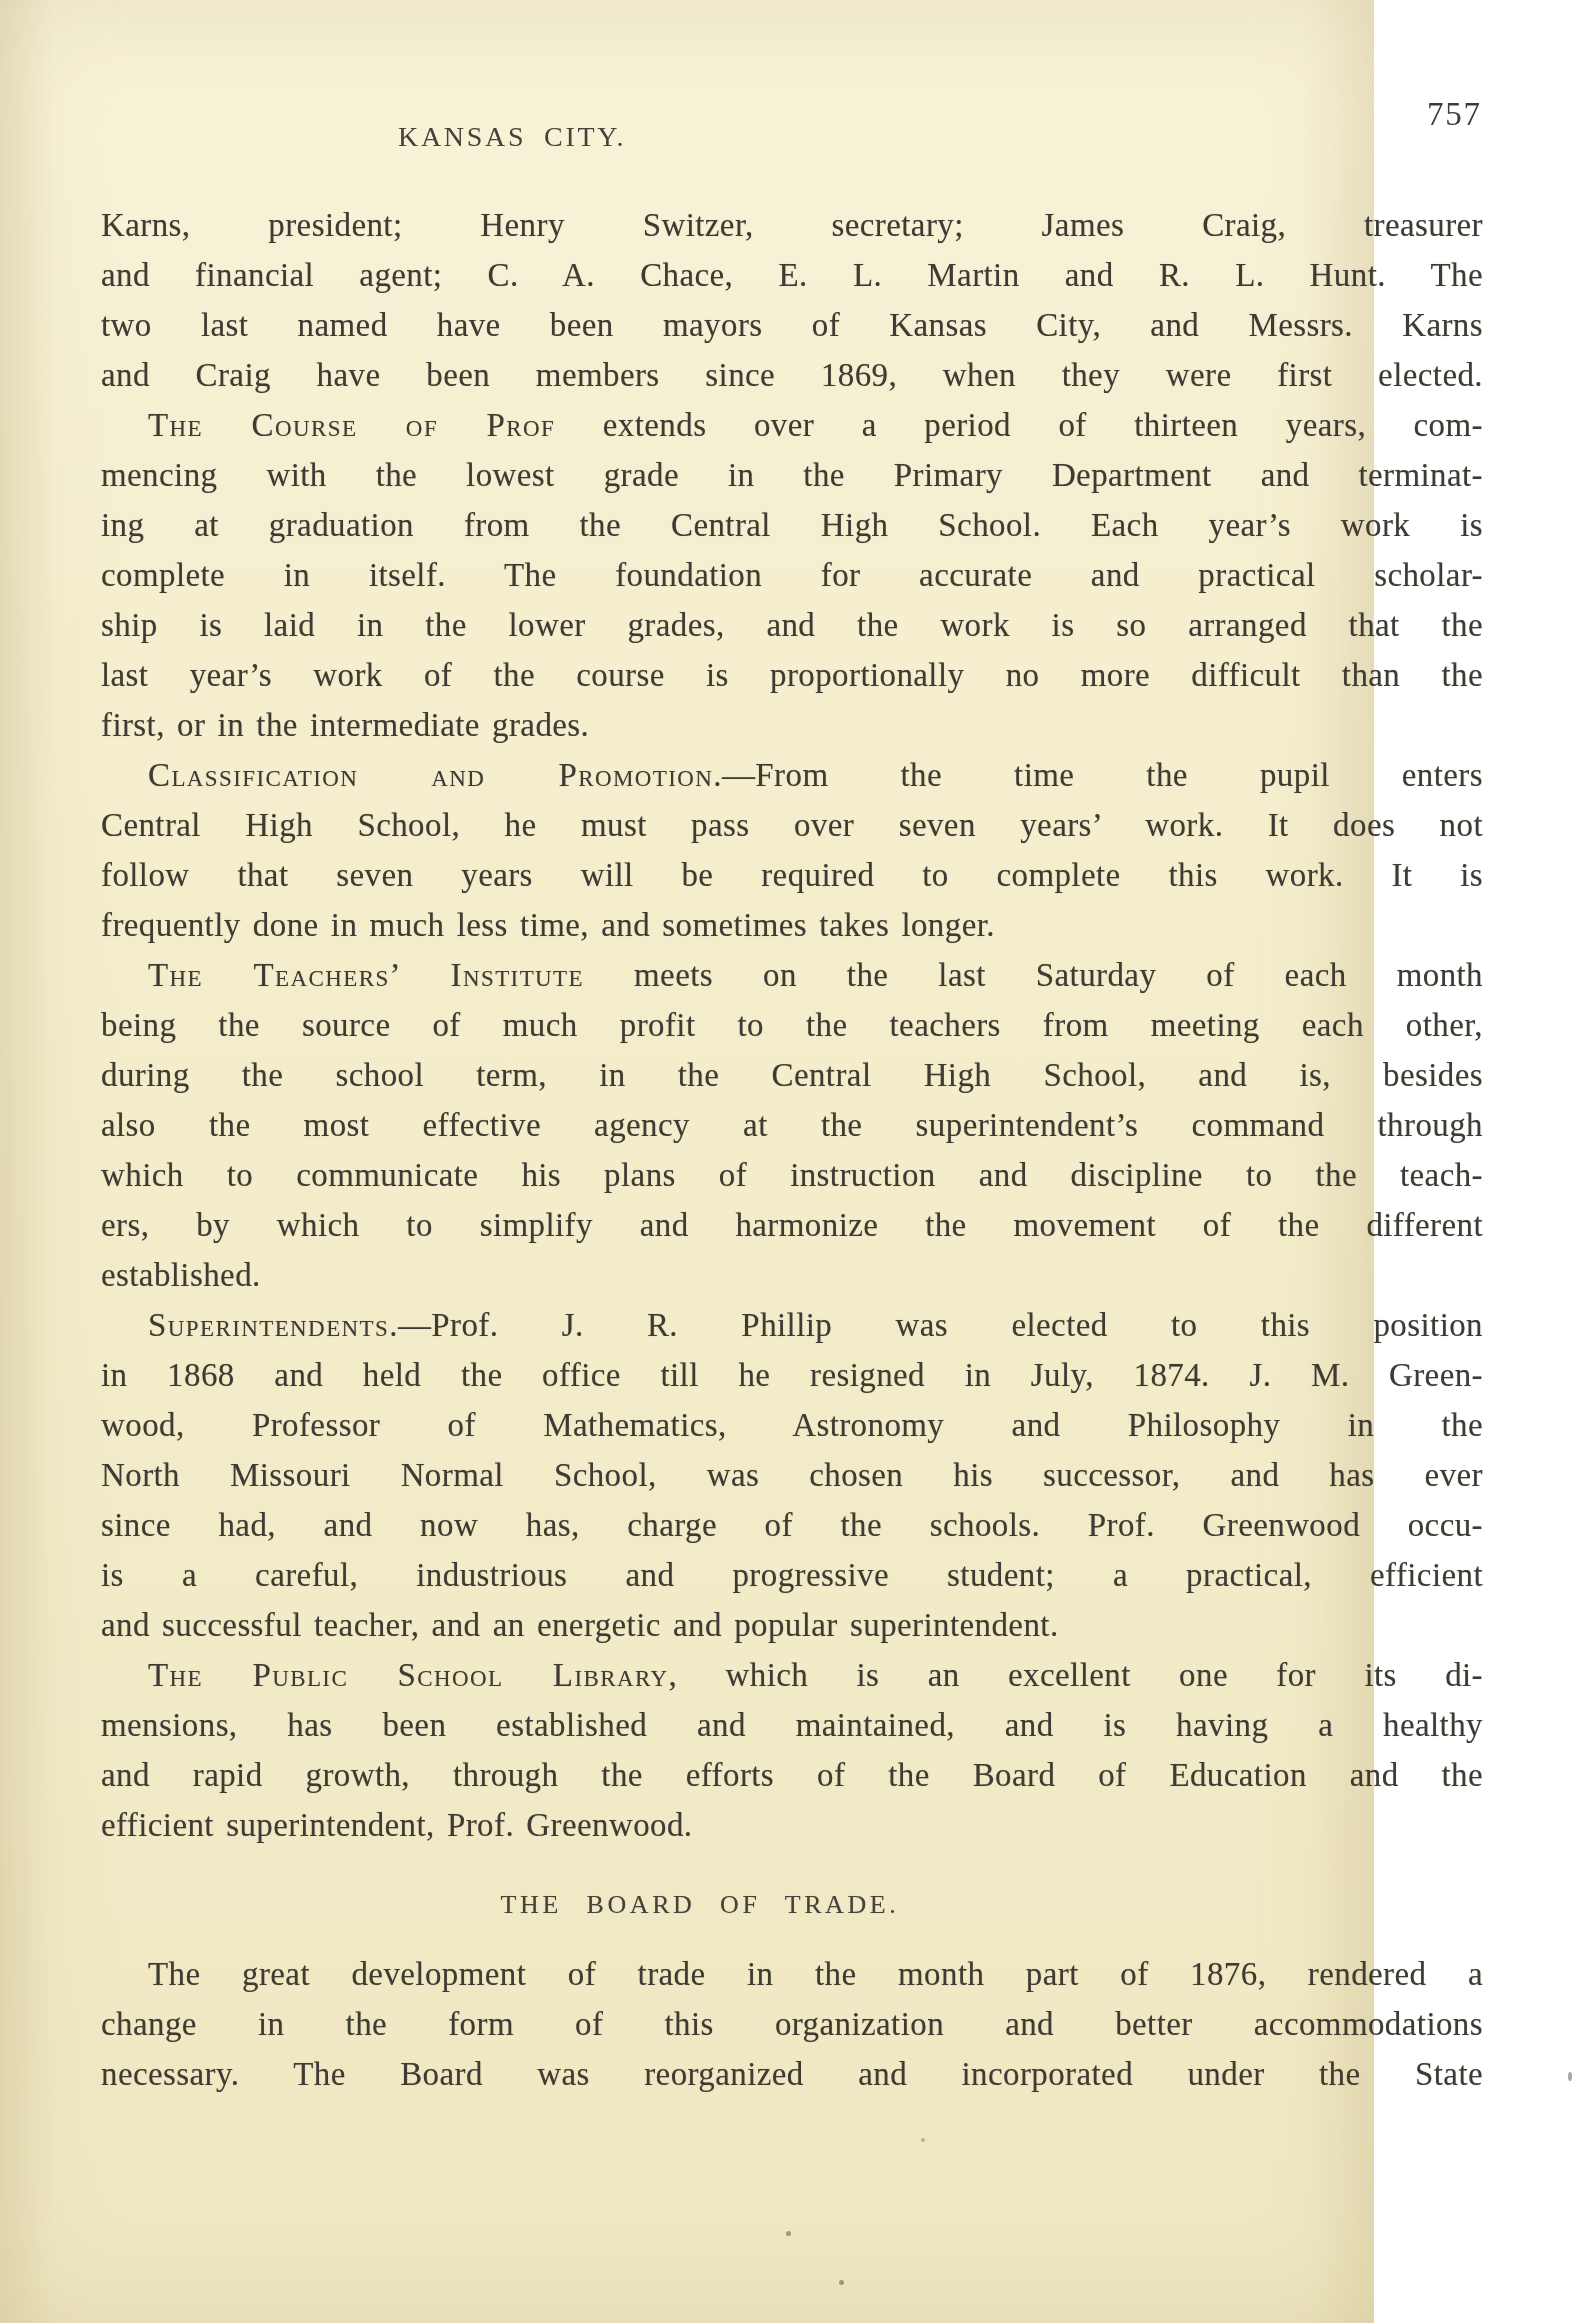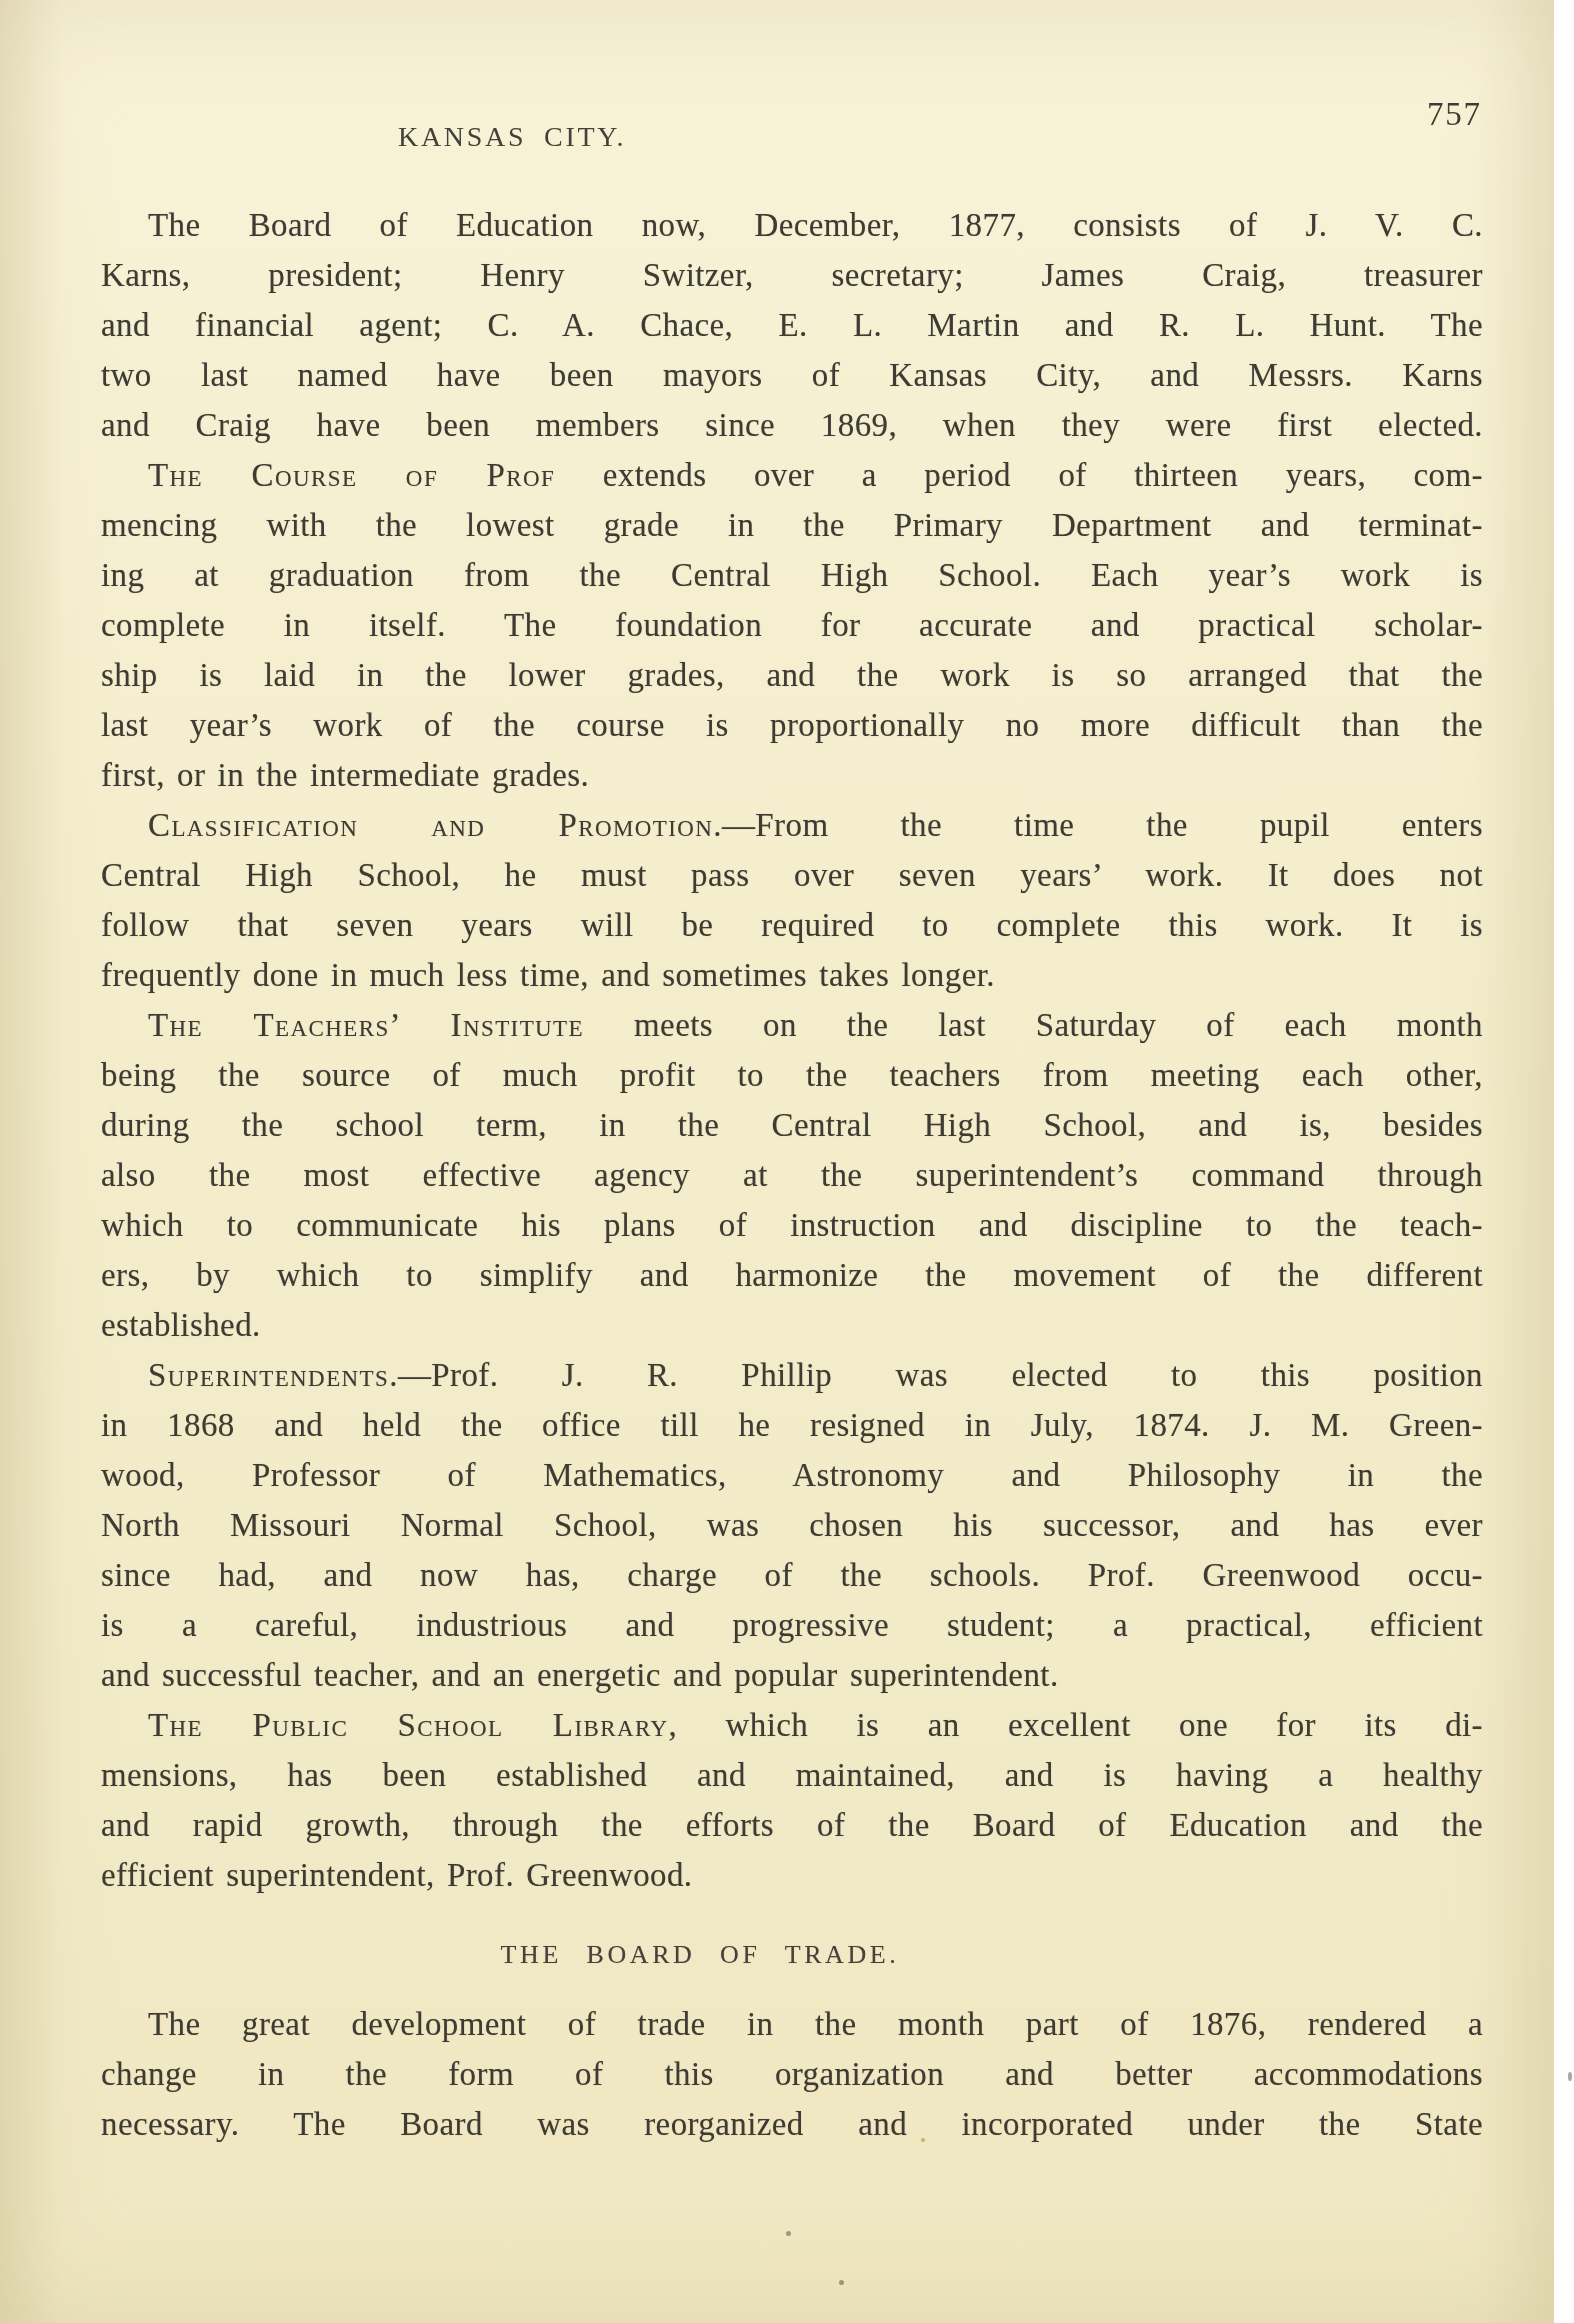--- a/index.html
+++ b/index.html
@@ -6,21 +6,21 @@
   html, body {
     margin: 0;
     padding: 0;
     width: 1574px;
     height: 2323px;
     overflow: hidden;
   }
   .page {
     position: absolute;
     inset: 0;
-    width: 1554px;
+    width: 1374px;
     height: 2323px;
     background:
       linear-gradient(90deg, rgba(205,190,145,0.28) 0%, rgba(205,190,145,0.0) 4%, rgba(205,190,145,0.0) 95%, rgba(205,190,145,0.22) 100%),
       linear-gradient(180deg, #f8f2d8 0%, #f4eecd 38%, #f2ebc8 70%, #efe7c1 100%);
     box-shadow: inset 0 0 109px rgba(190,175,130,0.30);
     font-family: "Liberation Serif", "DejaVu Serif", serif;
     color: #3e3b33;
   }
   .running-head {
     position: absolute;
@@ -87,21 +87,20 @@
   .speck-4 { width: 3.6px; height: 3.6px; left: 921px; top: 2138px; background: rgba(170,140,40,0.55); }
 </style>
 </head>
 <body>
 
 <div class="page">
   <div class="running-head">KANSAS CITY.</div>
   <div class="page-number">757</div>
   <main class="text-block" id="text-block">
       <div class="paragraph">
-        <div class="line indent">The Board of Education now, December, 1877, consists of J. V. C.</div>
         <div class="line">Karns, president; Henry Switzer, secretary; James Craig, treasurer</div>
         <div class="line">and financial agent; C. A. Chace, E. L. Martin and R. L. Hunt. The</div>
         <div class="line">two last named have been mayors of Kansas City, and Messrs. Karns</div>
         <div class="line">and Craig have been members since 1869, when they were first elected.</div>
       </div>
       <div class="paragraph">
         <div class="line indent"><span class="sc">The Course of Prof</span> extends over a period of thirteen years, com-</div>
         <div class="line">mencing with the lowest grade in the Primary Department and terminat-</div>
         <div class="line">ing at graduation from the Central High School. Each year’s work is</div>
         <div class="line">complete in itself. The foundation for accurate and practical scholar-</div>

